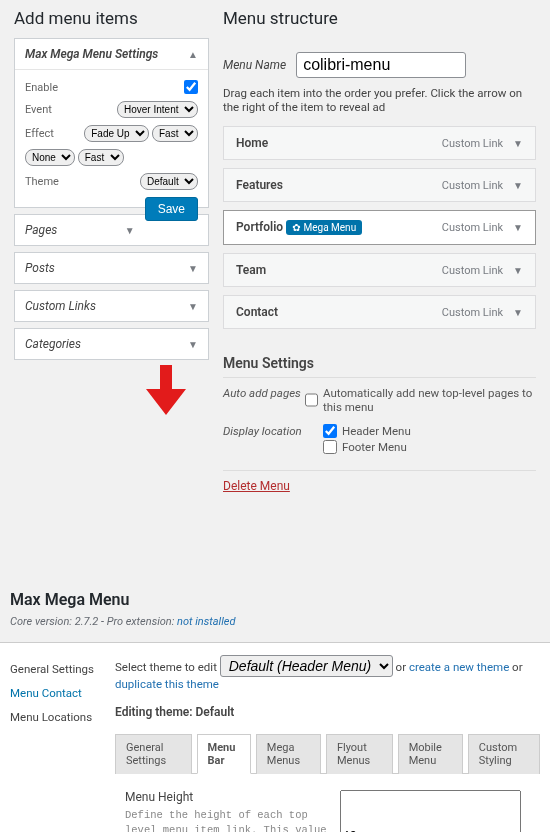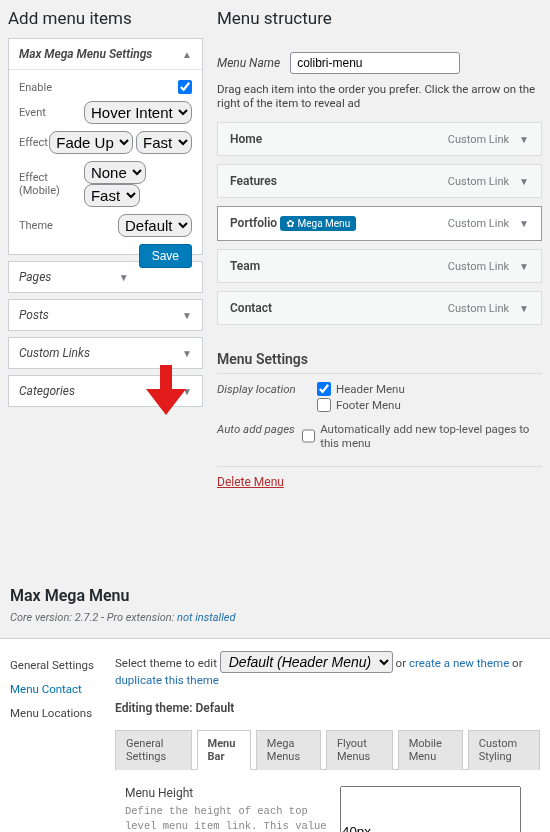--- a/index.html
+++ b/index.html
@@ -1,33 +1,33 @@
 <!DOCTYPE html>
 <html><head>
 <meta charset="utf-8">
 <style>
 * { box-sizing: border-box; margin: 0; padding: 0; }
 body { font-family: -apple-system, "Segoe UI", Roboto, Arial, sans-serif; font-size: 12px; color: #444; background: #f1f1f1; width: 550px; }
 h3 { font-size: 17px; font-weight: 400; color: #23282d; margin-bottom: 10px; }
-.top { display: flex; gap: 14px; padding: 8px 8px 20px; }
+.top { display: flex; gap: 14px; padding: 8px 14px 20px; }
 .col-left { width: 195px; flex-shrink: 0; }
 .col-right { flex: 1; }
 
 .panel { background: #fff; border: 1px solid #ccd0d4; margin-bottom: 6px; }
 .panel-head { padding: 8px 10px; font-size: 12px; font-weight: 600; display: flex; justify-content: space-between; align-items: center; cursor: pointer; border-bottom: 1px solid #e5e5e5; font-style: italic; }
 .panel-head.collapsed { border-bottom: none; font-weight: 400; }
 .panel-body { padding: 10px; }
 
 .mmm-row { display: flex; justify-content: space-between; align-items: center; margin-bottom: 7px; font-size: 11px; color: #666; }
-.mmm-row select { font-size: 15px; border: 1px solid #8c8f94; border-radius: 8px; padding: 1px 2px; }
+.mmm-row select { font-size: 10px; border: 1px solid #8c8f94; border-radius: 8px; padding: 1px 2px; }
 .btn-save { background: #007cba; color: #fff; border: 1px solid #006a9e; border-radius: 3px; padding: 4px 12px; font-size: 12px; cursor: pointer; float: right; }
 .btn-save-wrap { text-align: right; margin-top: 6px; }
 
 .menu-name-row { display: flex; align-items: center; gap: 10px; margin-bottom: 8px; font-style: italic; margin-top: 24px; }
-.menu-name-row input { padding: 3px 6px; width: 170px; border: 1px solid #8c8f94; border-radius: 3px; font-size: 12px; }
+.menu-name-row input { padding: 3px 6px; width: 170px; border: 1px solid #8c8f94; border-radius: 3px; font-size: 16px; }
 .instr { font-size: 11.5px; color: #444; margin-bottom: 12px; }
 
 .menu-items { display: flex; flex-direction: column; gap: 8px; }
 .menu-item { background: #f6f7f7; border: 1px solid #dcdcde; padding: 9px 12px; display: flex; align-items: center; justify-content: space-between; font-size: 12px; cursor: pointer; }
 .menu-item.selected { border-color: #999; background: #fff; }
 .mi-title { font-weight: 600; }
 .mi-right { display: flex; align-items: center; gap: 10px; color: #787c82; font-size: 11px; }
 .badge { background: #0073aa; color: #fff; font-size: 10px; padding: 2px 6px; border-radius: 3px; display: inline-flex; align-items: center; gap: 3px; }
 .gear { font-size: 10px; }
 
@@ -89,21 +89,20 @@
           <select><option>Hover Intent</option></select>
         </div>
         <div class="mmm-row">
           <span>Effect</span>
           <span>
             <select><option>Fade Up</option></select>
             <select><option>Fast</option></select>
           </span>
         </div>
         <div class="mmm-row">
-          <span>Effect (Mobile)</span>
           <span>
             <select><option>None</option></select>
             <select><option>Fast</option></select>
           </span>
         </div>
         <div class="mmm-row">
           <span>Theme</span>
           <select><option>Default</option></select>
         </div>
         <div class="btn-save-wrap">
@@ -185,42 +184,42 @@
         <span class="mi-title">Contact</span>
         <span class="mi-right">
             <span>Custom Link</span>
             <span class="tri">▼</span>
           </span>
       </div>
     </div>
 
     <div class="menu-settings">
       <h4>Menu Settings</h4>
+      <div class="ms-row">
+        <span class="ms-label">Auto add pages</span>
+        <div class="ms-vals">
+          <label>
+              <input type="checkbox" style="">
+              <span>Automatically add new top-level pages to this menu</span>
+            </label>
+        </div>
+      </div>
       <div class="ms-row">
         <span class="ms-label">Display location</span>
         <div class="ms-vals">
           <label>
               <input type="checkbox" checked="" style="">
               <span>Header Menu</span>
             </label>
           <label>
               <input type="checkbox" style="">
               <span>Footer Menu</span>
             </label>
         </div>
       </div>
-      <div class="ms-row">
-        <span class="ms-label">Auto add pages</span>
-        <div class="ms-vals">
-          <label>
-              <input type="checkbox" style="">
-              <span>Automatically add new top-level pages to this menu</span>
-            </label>
-        </div>
-      </div>
       <div class="delete-wrap"><a href="#" class="delete-link">Delete Menu</a></div>
     </div>
   </div>
 </div>
 
 <svg class="red-arrow" width="40" height="50">
   <path d="M14 0 L26 0 L26 24 L40 24 L20 50 L0 24 L14 24 Z" fill="#e21b1b"></path>
 </svg>
 
 <div class="section-title">Max Mega Menu</div>

